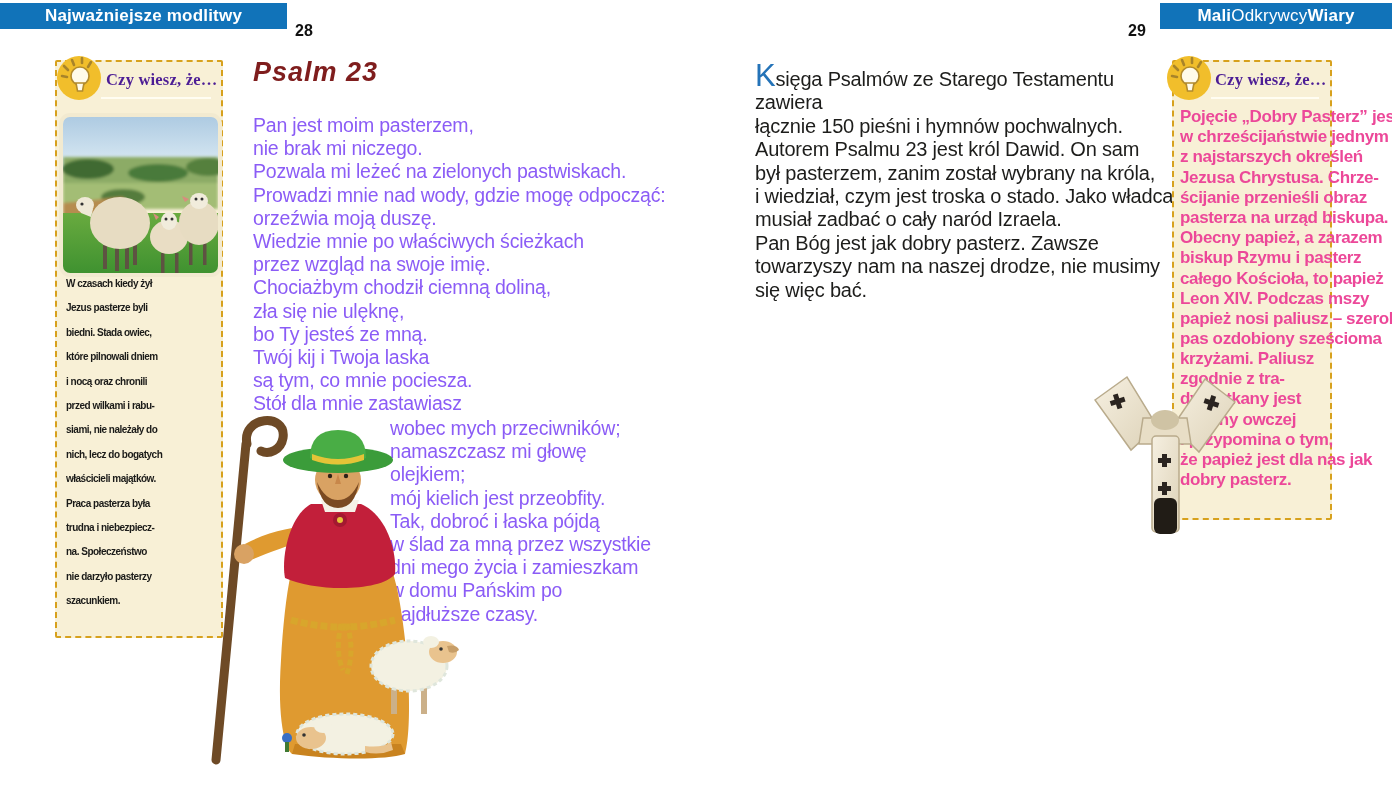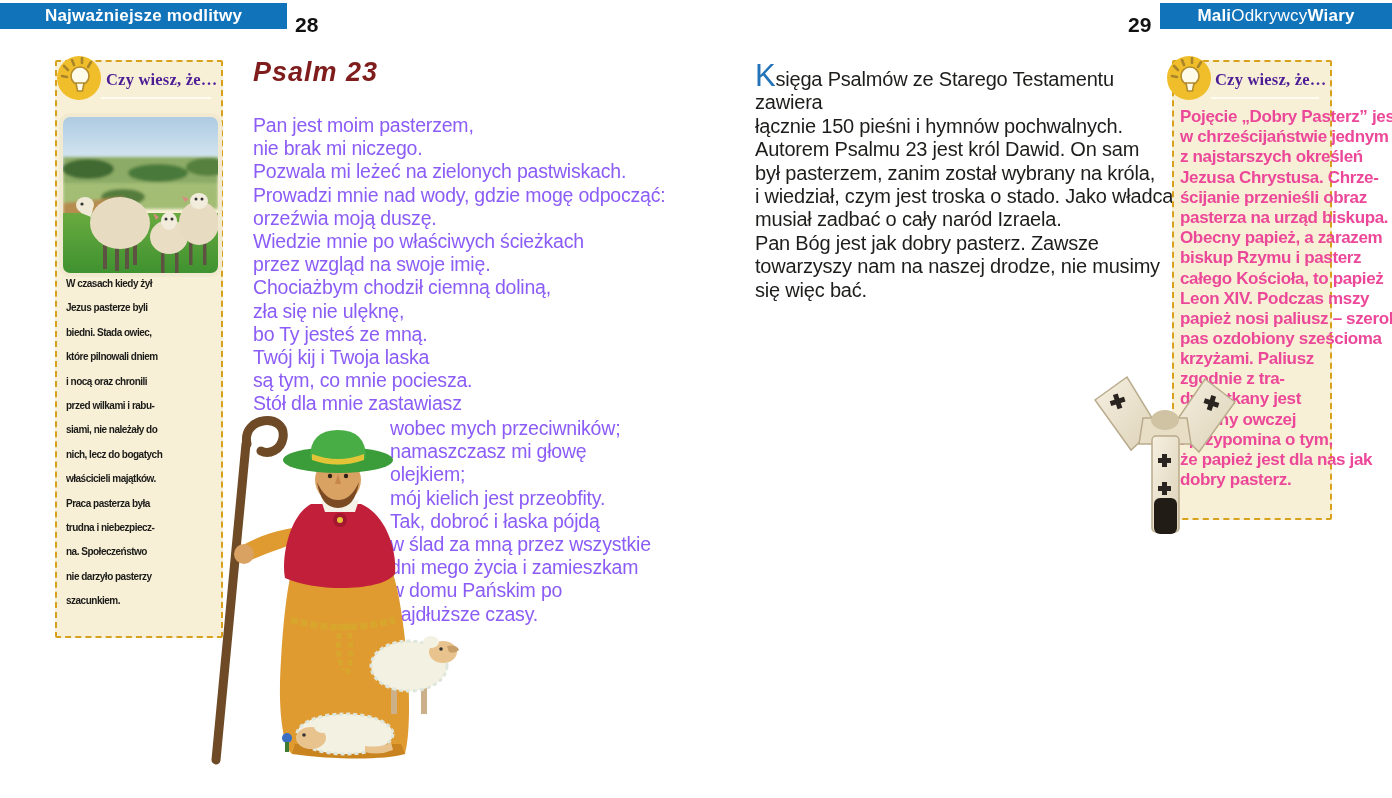--- a/index.html
+++ b/index.html
@@ -10,21 +10,21 @@
   
   .tab{
     position:absolute;top:3px;height:26px;background:#1173b9;color:#fff;
     display:flex;align-items:center;justify-content:center;
     font-size:17px;letter-spacing:.2px;
   }
   .tab-left{left:0;width:287px;font-weight:700;}
   .tab-right{left:1160px;width:232px;}
   .tab-right .b{font-weight:700;}
   .tab-right .r{font-weight:400;}
-  .pagenum{position:absolute;top:13px;font-size:21px;font-weight:700;color:#111;}
+  .pagenum{position:absolute;top:22px;font-size:16px;font-weight:700;color:#111;}
   .pagenum-left{left:295px;}
   .pagenum-right{left:1128px;}
   
   .sidebox{
     position:absolute;background:#f8f0d6;border:2px dashed #d7a11d;border-radius:2px;
   }
   .sidebox-left{left:55px;top:60px;width:164px;height:574px;}
   .sidebox-right{left:1172px;top:60px;width:156px;height:456px;}
   .bulb{position:absolute;width:48px;height:48px;z-index:5;}
   .bulb-left{left:55px;top:54px;}

